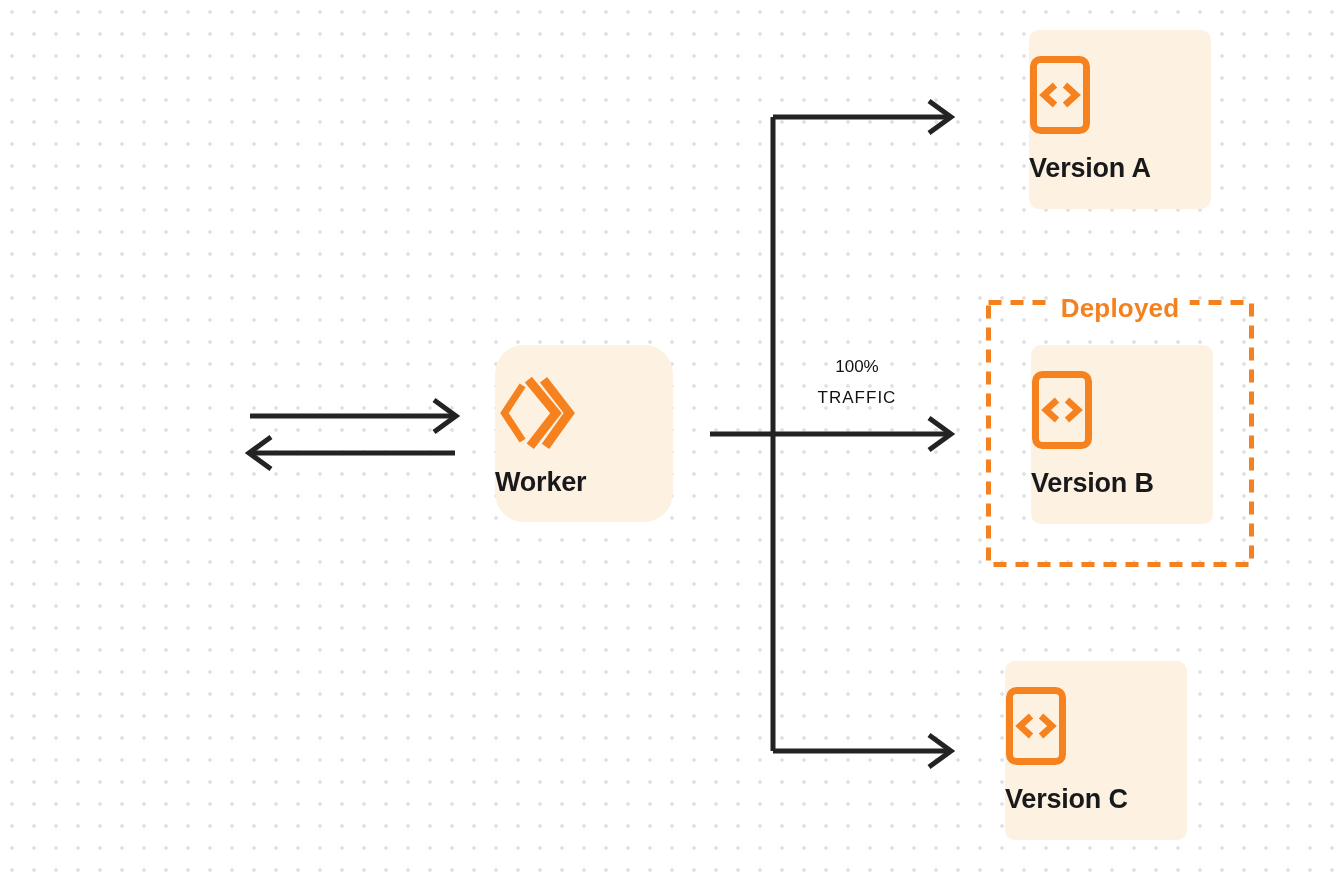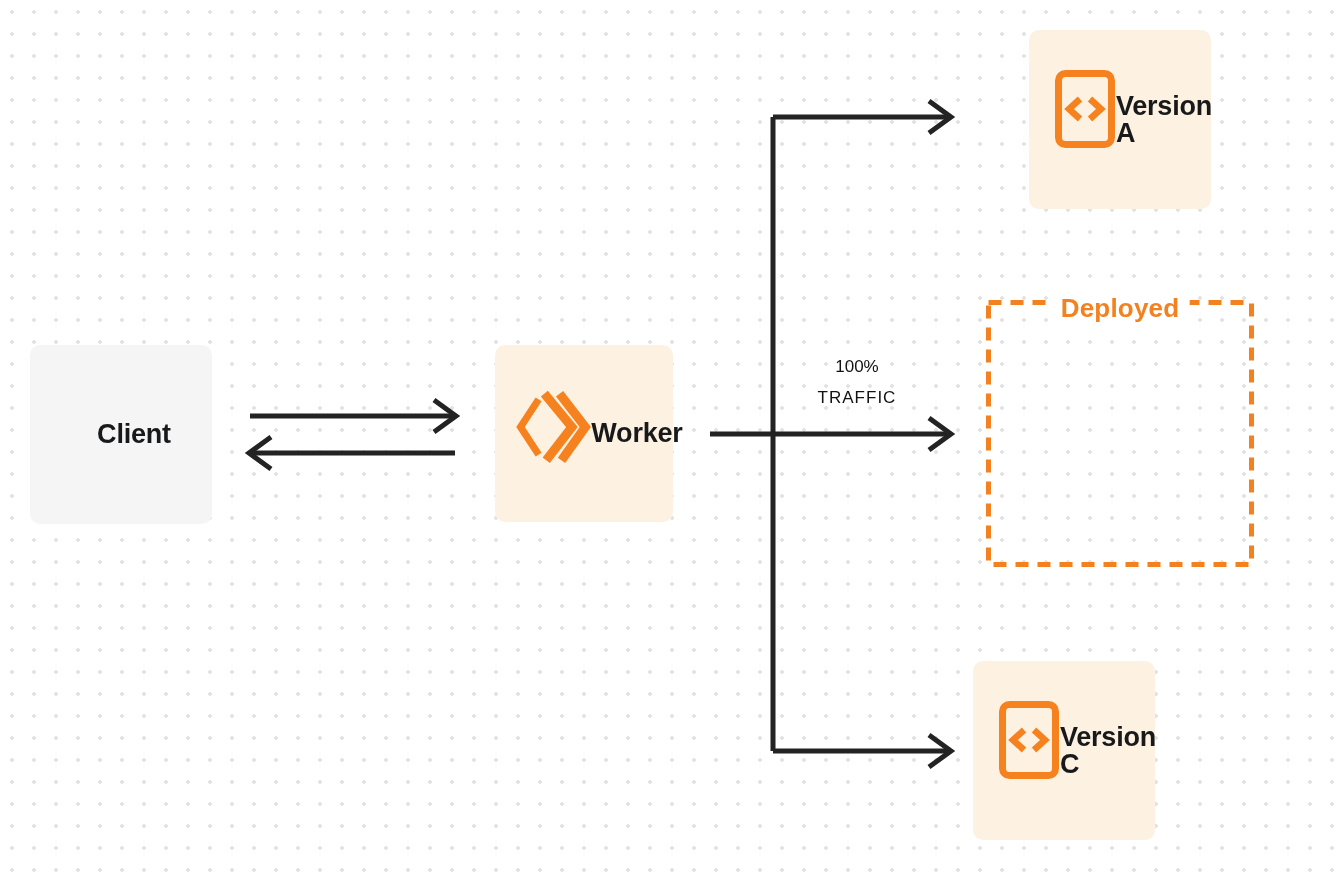--- a/index.html
+++ b/index.html
@@ -20,46 +20,44 @@
   svg.wires {
     position: absolute;
     left: 0; top: 0;
     width: 1338px; height: 878px;
   }
 
   .node {
     position: absolute;
     border-radius: 10px;
     display: flex;
-    flex-direction: row;
-    align-items: center;
+    flex-direction: column;
     justify-content: center;
-    padding-left: 26px;
   }
   .node .label {
     font-size: 27px;
     font-weight: 700;
     color: #17191a;
     letter-spacing: -0.2px;
     line-height: 1;
   }
 
   .client-node {
     left: 30px; top: 345px;
     width: 182px; height: 179px;
     background: #f5f5f6;
   }
 
   .cream { background: #fdf1e2; }
 
-  .worker-node  { left: 495px; top: 345px; width: 178px; height: 177px; }
+  .worker-node  { left: 495px; top: 345px; width: 178px; height: 177px; border-radius: 29px; }
   .version-node { width: 182px; height: 179px; }
   .version-a    { left: 1029px; top:  30px; }
   .version-b    { left: 1031px; top: 345px; }
-  .version-c    { left: 973px; top: 661px; }
+  .version-c    { left: 1005px; top: 661px; }
 
   .worker-node .icon-wrap  { margin-top: 2px;  margin-bottom: 16px; height: 80px; display:flex; align-items:center; }
   .version-node .icon-wrap { margin-top: 0px;  margin-bottom: 22px; height: 76px; display:flex; align-items:center; }
 
   .traffic-label {
     position: absolute;
     left: 787px; top: 351px;
     width: 140px;
     text-align: center;
     font-weight: 400;
@@ -117,23 +115,20 @@
 
       <g>
         <path d="M773 751 H947"></path>
         <path d="M929 735 L951 751 L929 767"></path>
       </g>
     </g>
 
     <rect x="988.5" y="302.5" width="263" height="262" stroke="#f4811f" stroke-width="5" stroke-dasharray="13 9"></rect>
   </svg>
 
-  <div class="node client-node">
-    <div class="label">Client</div>
-  </div>
 
   <div class="node cream worker-node">
     <div class="icon-wrap">
       <svg width="80" height="80" viewBox="0 0 80 84" fill="none" stroke="#f6821f" stroke-linejoin="miter" stroke-linecap="butt">
         <polyline points="27,13 8,42 27,71" stroke-width="7.5"></polyline>
         <polyline points="33,7 62,42 35,77" stroke-width="9.5"></polyline>
         <polyline points="49,7 76,42 51,77" stroke-width="9.5"></polyline>
       </svg>
     </div>
     <div class="label">Worker</div>
@@ -143,20 +138,30 @@
     <div class="icon-wrap">
       <svg width="62" height="80" viewBox="0 0 62 80" fill="none" stroke="#f6821f" stroke-linejoin="miter">
         <rect x="4.5" y="4.5" width="53" height="71" rx="7" stroke-width="7"></rect>
         <polyline points="26,30 15,40 26,50" stroke-width="6.5"></polyline>
         <polyline points="36,30 47,40 36,50" stroke-width="6.5"></polyline>
       </svg>
     </div>
     <div class="label">Version A</div>
   </div>
 
+  <div class="node cream version-node version-b">
+    <div class="icon-wrap">
+      <svg width="62" height="80" viewBox="0 0 62 80" fill="none" stroke="#f6821f" stroke-linejoin="miter">
+        <rect x="4.5" y="4.5" width="53" height="71" rx="7" stroke-width="7"></rect>
+        <polyline points="26,30 15,40 26,50" stroke-width="6.5"></polyline>
+        <polyline points="36,30 47,40 36,50" stroke-width="6.5"></polyline>
+      </svg>
+    </div>
+    <div class="label">Version B</div>
+  </div>
 
   <div class="node cream version-node version-c">
     <div class="icon-wrap">
       <svg width="62" height="80" viewBox="0 0 62 80" fill="none" stroke="#f6821f" stroke-linejoin="miter">
         <rect x="4.5" y="4.5" width="53" height="71" rx="7" stroke-width="7"></rect>
         <polyline points="26,30 15,40 26,50" stroke-width="6.5"></polyline>
         <polyline points="36,30 47,40 36,50" stroke-width="6.5"></polyline>
       </svg>
     </div>
     <div class="label">Version C</div>

